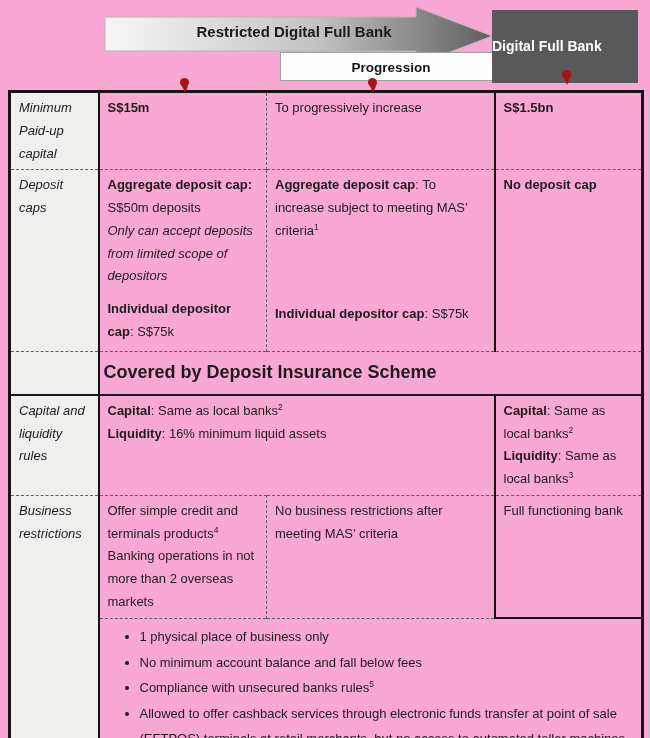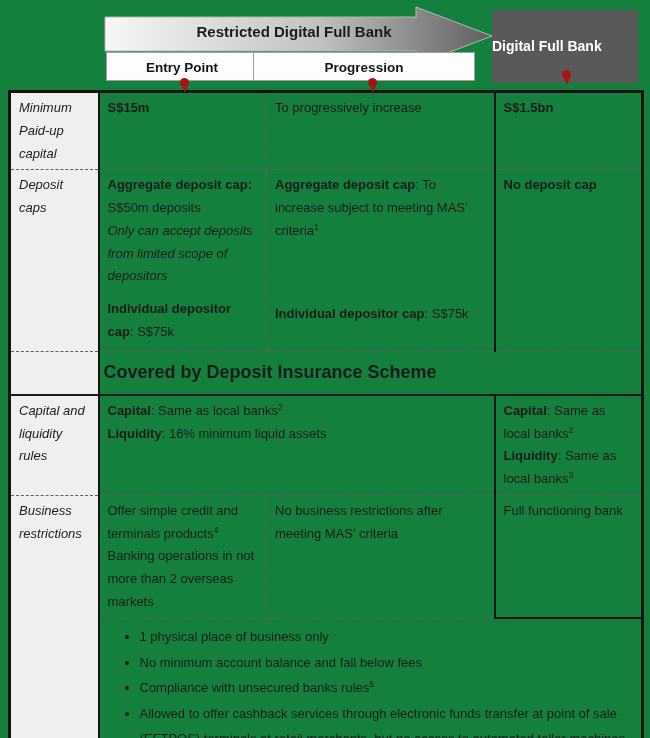--- a/index.html
+++ b/index.html
@@ -1,34 +1,34 @@
 <!DOCTYPE html>
 <html><head>
 <meta charset="utf-8">
 <style>
   html,body { margin:0; padding:0; background:#ffffff; }
   .page {
-    position:relative; width:650px; height:738px; background:#15803d;
+    position:relative; width:650px; height:738px; background:#f9a8d4;
     font-family:"Liberation Sans", sans-serif; color:#1e1e1e; overflow:hidden;
   }
 
   
   .banner { position:relative; height:90px; z-index:2; }
   .arrow-svg { position:absolute; left:104px; top:5px; }
   .arrow-label {
     position:absolute; left:118px; top:16px; width:352px; height:32px;
     line-height:32px; text-align:center; font-weight:bold; font-size:15px; color:#1b1b1b;
   }
   .stage-box {
     position:absolute; top:52px; height:29px; background:#fdfdfd;
     border:1px solid #9f9f9f; text-align:center; line-height:29px;
     font-weight:bold; font-size:13.5px; color:#141414; box-sizing:border-box;
   }
   .stage-entry { left:106px; width:152px; }
-  .stage-prog  { left:253px; width:222px; }
+  .stage-prog  { left:280px; width:222px; }
   .dfb-box {
     position:absolute; left:492px; top:10px; width:146px; height:73px;
     background:#595959; color:#ffffff; font-weight:bold; font-size:14px;
     line-height:73px;
   }
   .pin { position:absolute; width:9px; z-index:6; }
   .pin .head { width:9px; height:9px; border-radius:50%; background:#a91311; }
   .pin .tail {
     width:0; height:0; margin:-1px auto 0;
     border-left:3px solid transparent; border-right:3px solid transparent;
@@ -75,23 +75,20 @@
         <linearGradient id="agrad" x1="0" y1="0" x2="1" y2="0">
           <stop offset="0" stop-color="#f7f7f7"></stop>
           <stop offset="0.55" stop-color="#c2c2c2"></stop>
           <stop offset="1" stop-color="#5f5f5f"></stop>
         </linearGradient>
       </defs>
       <polygon points="1,12 312,12 312,2 388,31 312,60 312,46 1,46" fill="url(#agrad)" stroke="#b5b5b5" stroke-width="1"></polygon>
     </svg>
     <div class="arrow-label">Restricted Digital Full Bank</div>
 
-    <div class="stage-box stage-entry">
-      <span>Entry Point</span>
-    </div>
     <div class="stage-box stage-prog">
       <span>Progression</span>
     </div>
     <div class="dfb-box">
       <span>Digital Full Bank</span>
     </div>
 
     <div class="pin pin-entry">
         <div class="head"></div>
         <div class="tail"></div>

